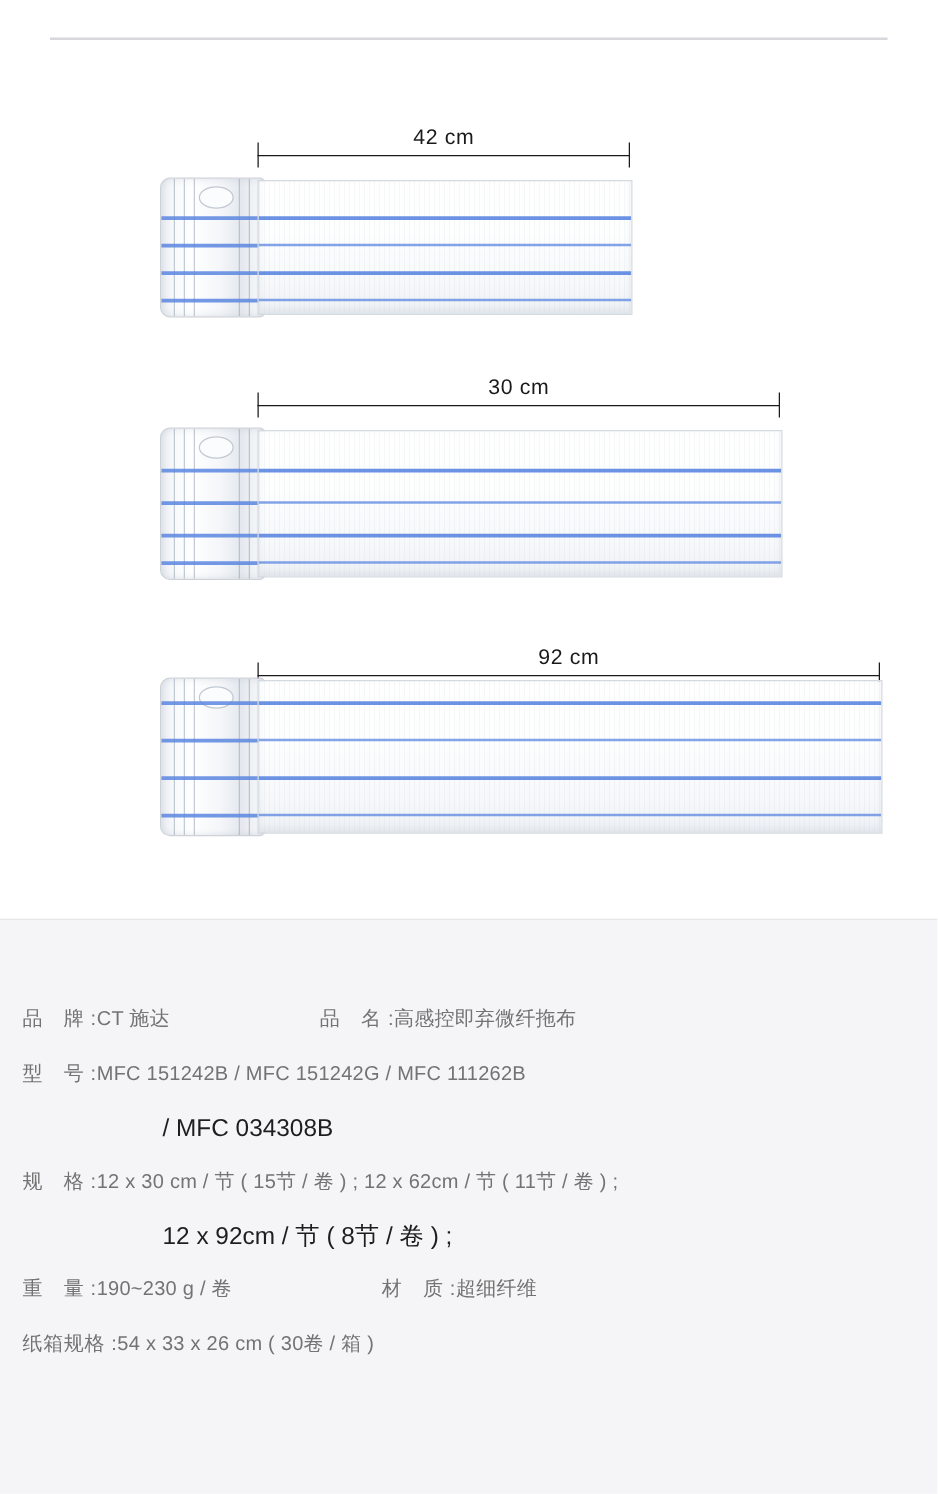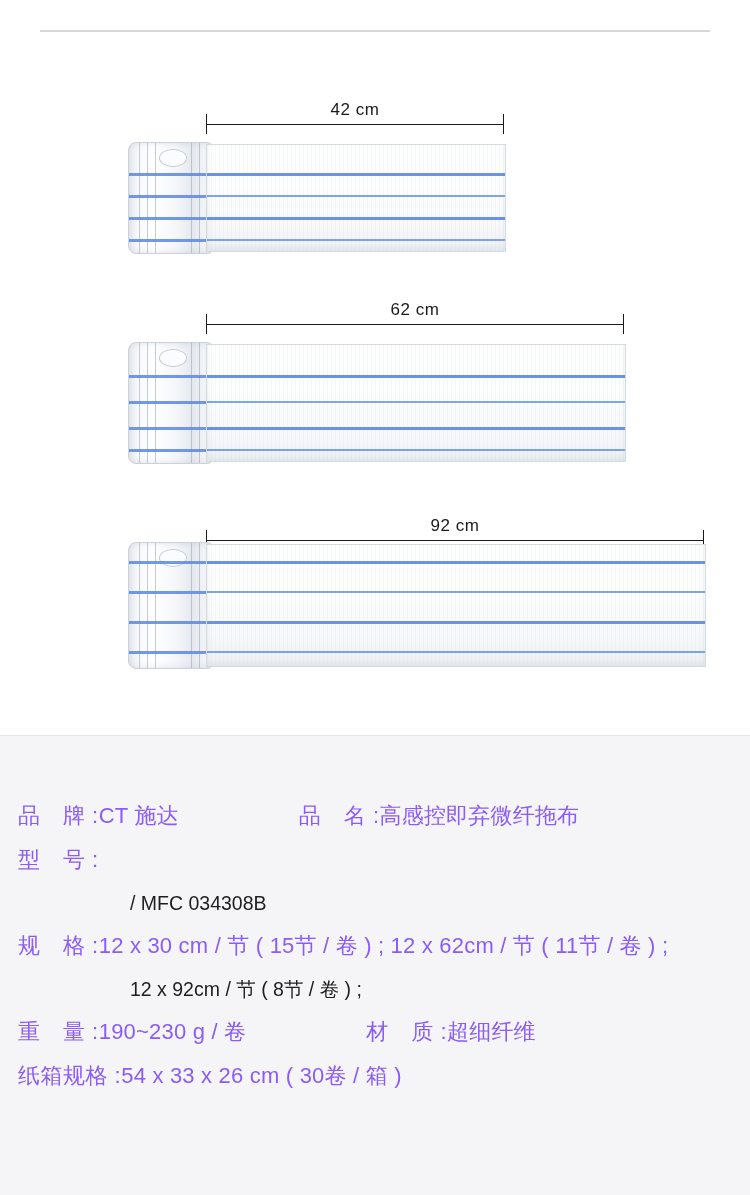--- a/index.html
+++ b/index.html
@@ -158,22 +158,22 @@
   }
   .spec-inner {
     position: absolute;
     left: 18px;
     top: 58px;
     width: 716px;
   }
   .spec-row {
     display: flex;
     align-items: flex-start;
-    font-size: 22px;
-    color: #8b5cf6;
+    font-size: 16px;
+    color: #737373;
     line-height: 44px;
     white-space: nowrap;
   }
   .spec-row .cell {
     display: flex;
     align-items: baseline;
   }
   .spec-row .cell.right {
     margin-left: 70px;
   }
@@ -226,21 +226,21 @@
         <div class="texture"></div>
         <div class="bline" style="top:28px;"></div>
         <div class="bline thin" style="top:50px;"></div>
         <div class="bline" style="top:72px;"></div>
         <div class="bline thin" style="top:94px;"></div>
       </div>
     </div>
 
     <div class="mop-group g2">
       <div class="dim" style="left:78px; top:0; width:418px;">
-        <div class="label">62 cm</div>
+        <div class="label">30 cm</div>
         <div class="line"></div>
         <div class="cap left"></div>
         <div class="cap right"></div>
       </div>
       <div class="roll" style="top:42px; height:120px;">
         <div class="ridge" style="left:10px;"></div>
         <div class="ridge" style="left:18px;"></div>
         <div class="ridge" style="left:26px;"></div>
         <div class="ridge" style="left:62px;"></div>
         <div class="ridge" style="left:70px;"></div>
@@ -299,20 +299,21 @@
         </div>
         <div class="cell right wide">
           <span class="lbl">品　名 :</span>
           <span class="val">高感控即弃微纤拖布</span>
         </div>
       </div>
 
       <div class="spec-row">
         <div class="cell">
           <span class="lbl">型　号 :</span>
+          <span class="val">MFC 151242B / MFC 151242G / MFC 111262B</span>
         </div>
       </div>
       <div class="spec-cont">/ MFC 034308B</div>
 
       <div class="spec-row">
         <div class="cell">
           <span class="lbl">规　格 :</span>
           <span class="val">12 x 30 cm / 节 ( 15节 / 卷 ) ; 12 x 62cm / 节 ( 11节 / 卷 ) ;</span>
         </div>
       </div>

